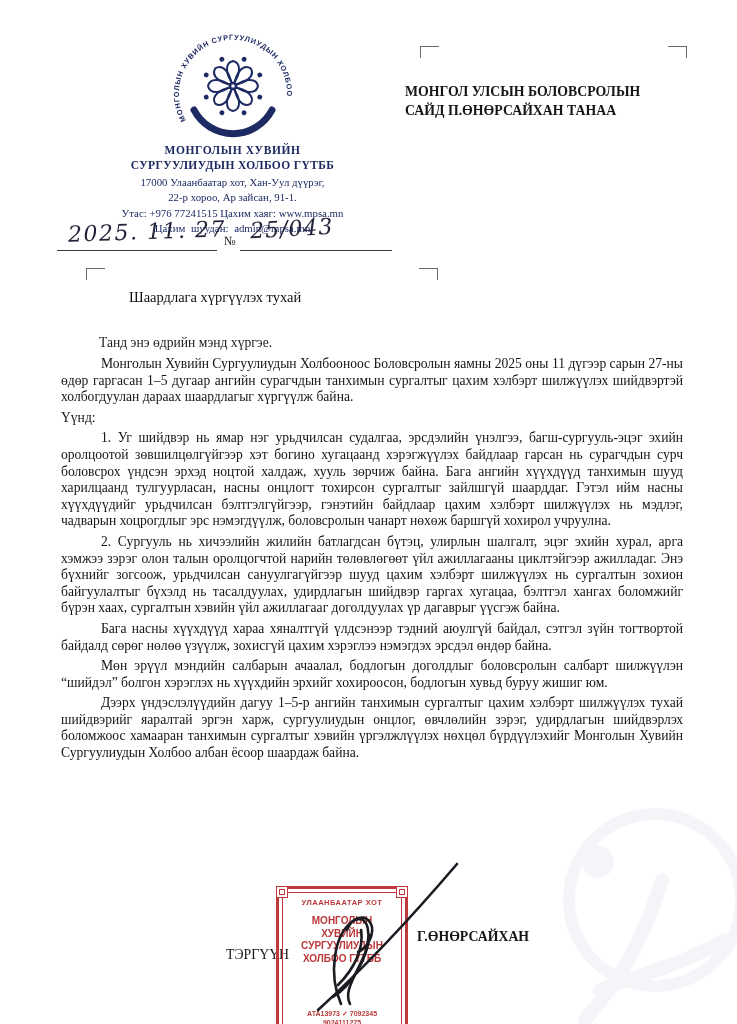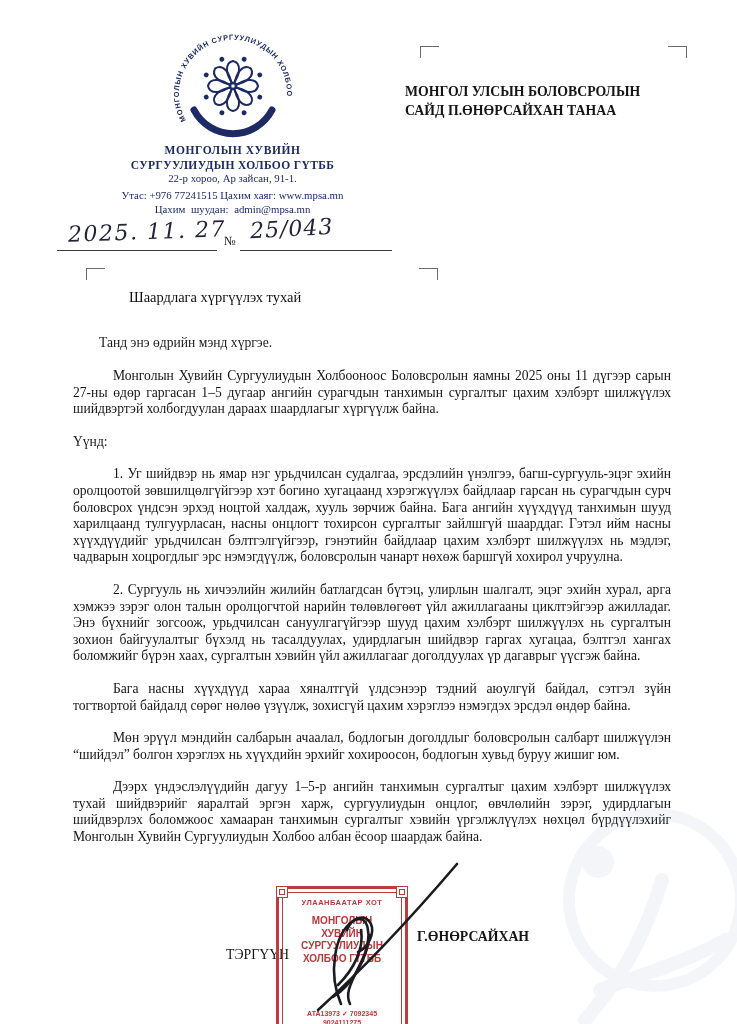--- a/index.html
+++ b/index.html
@@ -28,21 +28,21 @@
   .uline{position:absolute;border-bottom:1.5px solid #3b3b3b;height:1px;}
   .ul1{left:57px;top:249px;width:160px;}
   .ul2{left:240px;top:249px;width:152px;}
   .ref2{position:absolute;left:58px;top:258px;font-size:10.8px;color:#222;white-space:nowrap;}
   .seg{display:inline-block;border-bottom:1px solid #3b3b3b;height:10px;vertical-align:baseline;}
   
   .subject{position:absolute;left:129px;top:289px;font-size:14.5px;font-weight:normal;color:#111;}
   .greeting{position:absolute;left:99px;top:335px;font-size:13.6px;}
   .body-text{position:absolute;left:57px;top:352px;width:630px;font-size:13.6px;line-height:16.6px;
              text-align:justify;color:#141414;}
-  .para{margin:16px;text-indent:40px;}
+  .para{margin:4px;text-indent:40px;}
   .para.flush{text-indent:0;}
   
   .sig-title{position:absolute;left:226px;top:929px;font-size:13.8px;font-weight:normal;color:#151515;margin-top:18px;}
   .sig-name{position:absolute;left:417px;top:929px;font-size:13.8px;font-weight:bold;color:#151515;text-align:right;}
   
   .stamp{position:absolute;left:276px;top:886px;width:132px;height:152px;border:3px solid #bf3a3c;
          box-sizing:border-box;font-family:"Liberation Sans",sans-serif;color:#b9383a;}
   .stamp-inner{position:absolute;inset:3px;border:1.5px solid #bf3a3c;}
   .knot{position:absolute;width:12px;height:12px;border:1.5px solid #bf3a3c;box-sizing:border-box;background:#fff;}
   .knot::after{content:"";position:absolute;inset:2px;border:1px solid #bf3a3c;}
@@ -101,20 +101,21 @@
           <circle cx="75" cy="23" r="2.4" transform="rotate(202.5 75 52)"></circle>
           <circle cx="75" cy="23" r="2.4" transform="rotate(247.5 75 52)"></circle>
           <circle cx="75" cy="23" r="2.4" transform="rotate(292.5 75 52)"></circle>
           <circle cx="75" cy="23" r="2.4" transform="rotate(337.5 75 52)"></circle>
         </g>
         <path d="M 36,76 A 44,44 0 0 0 114,76" stroke="#1d2a63" stroke-width="7" fill="none" stroke-linecap="round"></path>
       </svg>
     </div>
     <div class="org1">МОНГОЛЫН ХУВИЙН</div>
     <div class="org2">СУРГУУЛИУДЫН ХОЛБОО ГҮТББ</div>
+    <div class="addr">17000 Улаанбаатар хот, Хан-Уул дүүрэг,</div>
     <div class="addr2">22-р хороо, Ар зайсан, 91-1.</div>
     <div class="contact">Утас: +976 77241515 Цахим хаяг: www.mpsa.mn</div>
     <div class="email">Цахим шуудан: admin@mpsa.mn</div>
   </div>
 
   <span class="cmark tl" style="left:420px;top:46px;"></span>
   <span class="cmark tr" style="left:668px;top:46px;"></span>
   <div class="recipient">
     <div>МОНГОЛ УЛСЫН БОЛОВСРОЛЫН</div>
     <div>САЙД П.ӨНӨРСАЙХАН ТАНАА</div>

